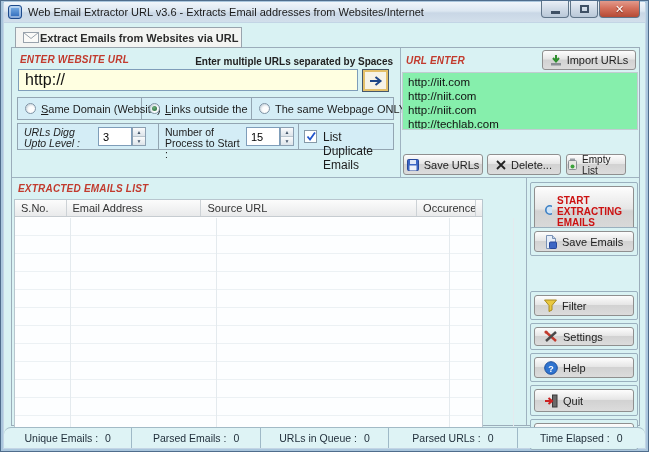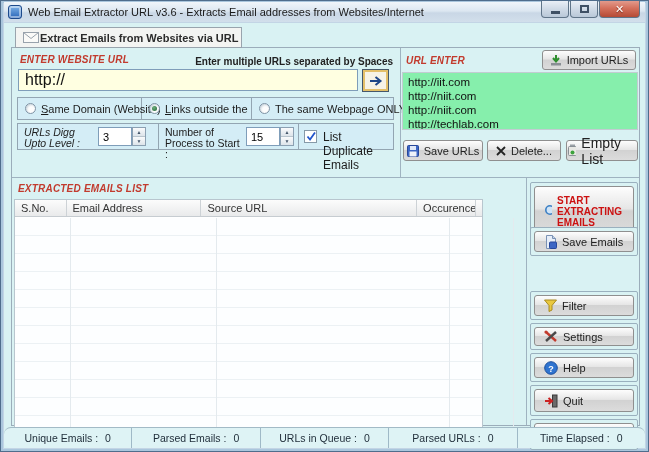--- a/index.html
+++ b/index.html
@@ -75,21 +75,21 @@
               border:1px solid #8699a8; }
   .checkbox svg { position:absolute; left:1px; top:0px; }
   .check-label { position:absolute; left:305px; top:6px; font-size:12px; color:#1c1c1c; }
 
   
   .urllist-header { position:absolute; left:394px; top:7px; }
   .import-btn { position:absolute; left:530px; top:2px; width:94px; height:20px; }
   .listbox { position:absolute; left:390px; top:24px; width:236px; height:58px; background:#86efac;
              border:1px solid #c2ccd2; font-size:11.5px; color:#111; padding:2px 0; overflow:hidden; }
   .listbox div { padding:0 5px; line-height:14px; cursor:default; }
-  .url-btn-row { position:absolute; top:92px; }
+  .url-btn-row { position:absolute; top:106px; }
   .btn { background:linear-gradient(180deg,#fdfdfd 0%,#e6e6e6 45%,#d2d2d2 50%,#dcdcdc 100%);
          border:1px solid #8f8f8f; border-radius:3px; font-size:11px; color:#222;
          display:flex; align-items:center; justify-content:center; gap:5px; cursor:default;
          font-family:"Liberation Sans","DejaVu Sans",sans-serif; }
 
   
   .emails-header { position:absolute; left:6px; top:135px; }
   .email-table { position:absolute; left:2px; top:151px; width:469px; height:249px;
                  border:1px solid #b8c6ce; background:#fff; }
   .etable-head { position:absolute; left:0; top:0; width:100%; height:17px; display:flex;
@@ -218,21 +218,21 @@
             <rect x="2.5" y="6.5" width="7" height="5" fill="#eef2fa"></rect>
           </svg>
         <span>Save URLs</span>
       </div>
       <div class="btn url-btn-row" style="left:475px; width:74px; height:21px;">
         <svg width="10" height="10">
             <path d="M1 1 L9 9 M9 1 L1 9" stroke="#222" stroke-width="1.8"></path>
           </svg>
         <span>Delete...</span>
       </div>
-      <div class="btn url-btn-row" style="left:554px; width:72px; height:21px; font-size:14px;">
+      <div class="btn url-btn-row" style="left:554px; width:60px; height:21px; font-size:10px;">
         <svg width="11" height="13">
             <rect x="3" y="0.5" width="5" height="2" fill="#9aa0a6"></rect>
             <rect x="1.5" y="2.5" width="8" height="9" rx="1" fill="#e8e8e4" stroke="#8a9096"></rect>
             <circle cx="5.5" cy="8.5" r="2" fill="#3da33d"></circle>
           </svg>
         <span>Empty List</span>
       </div>
 
       <div class="emails-header red-header">EXTRACTED EMAILS LIST</div>
       <div class="email-table">

